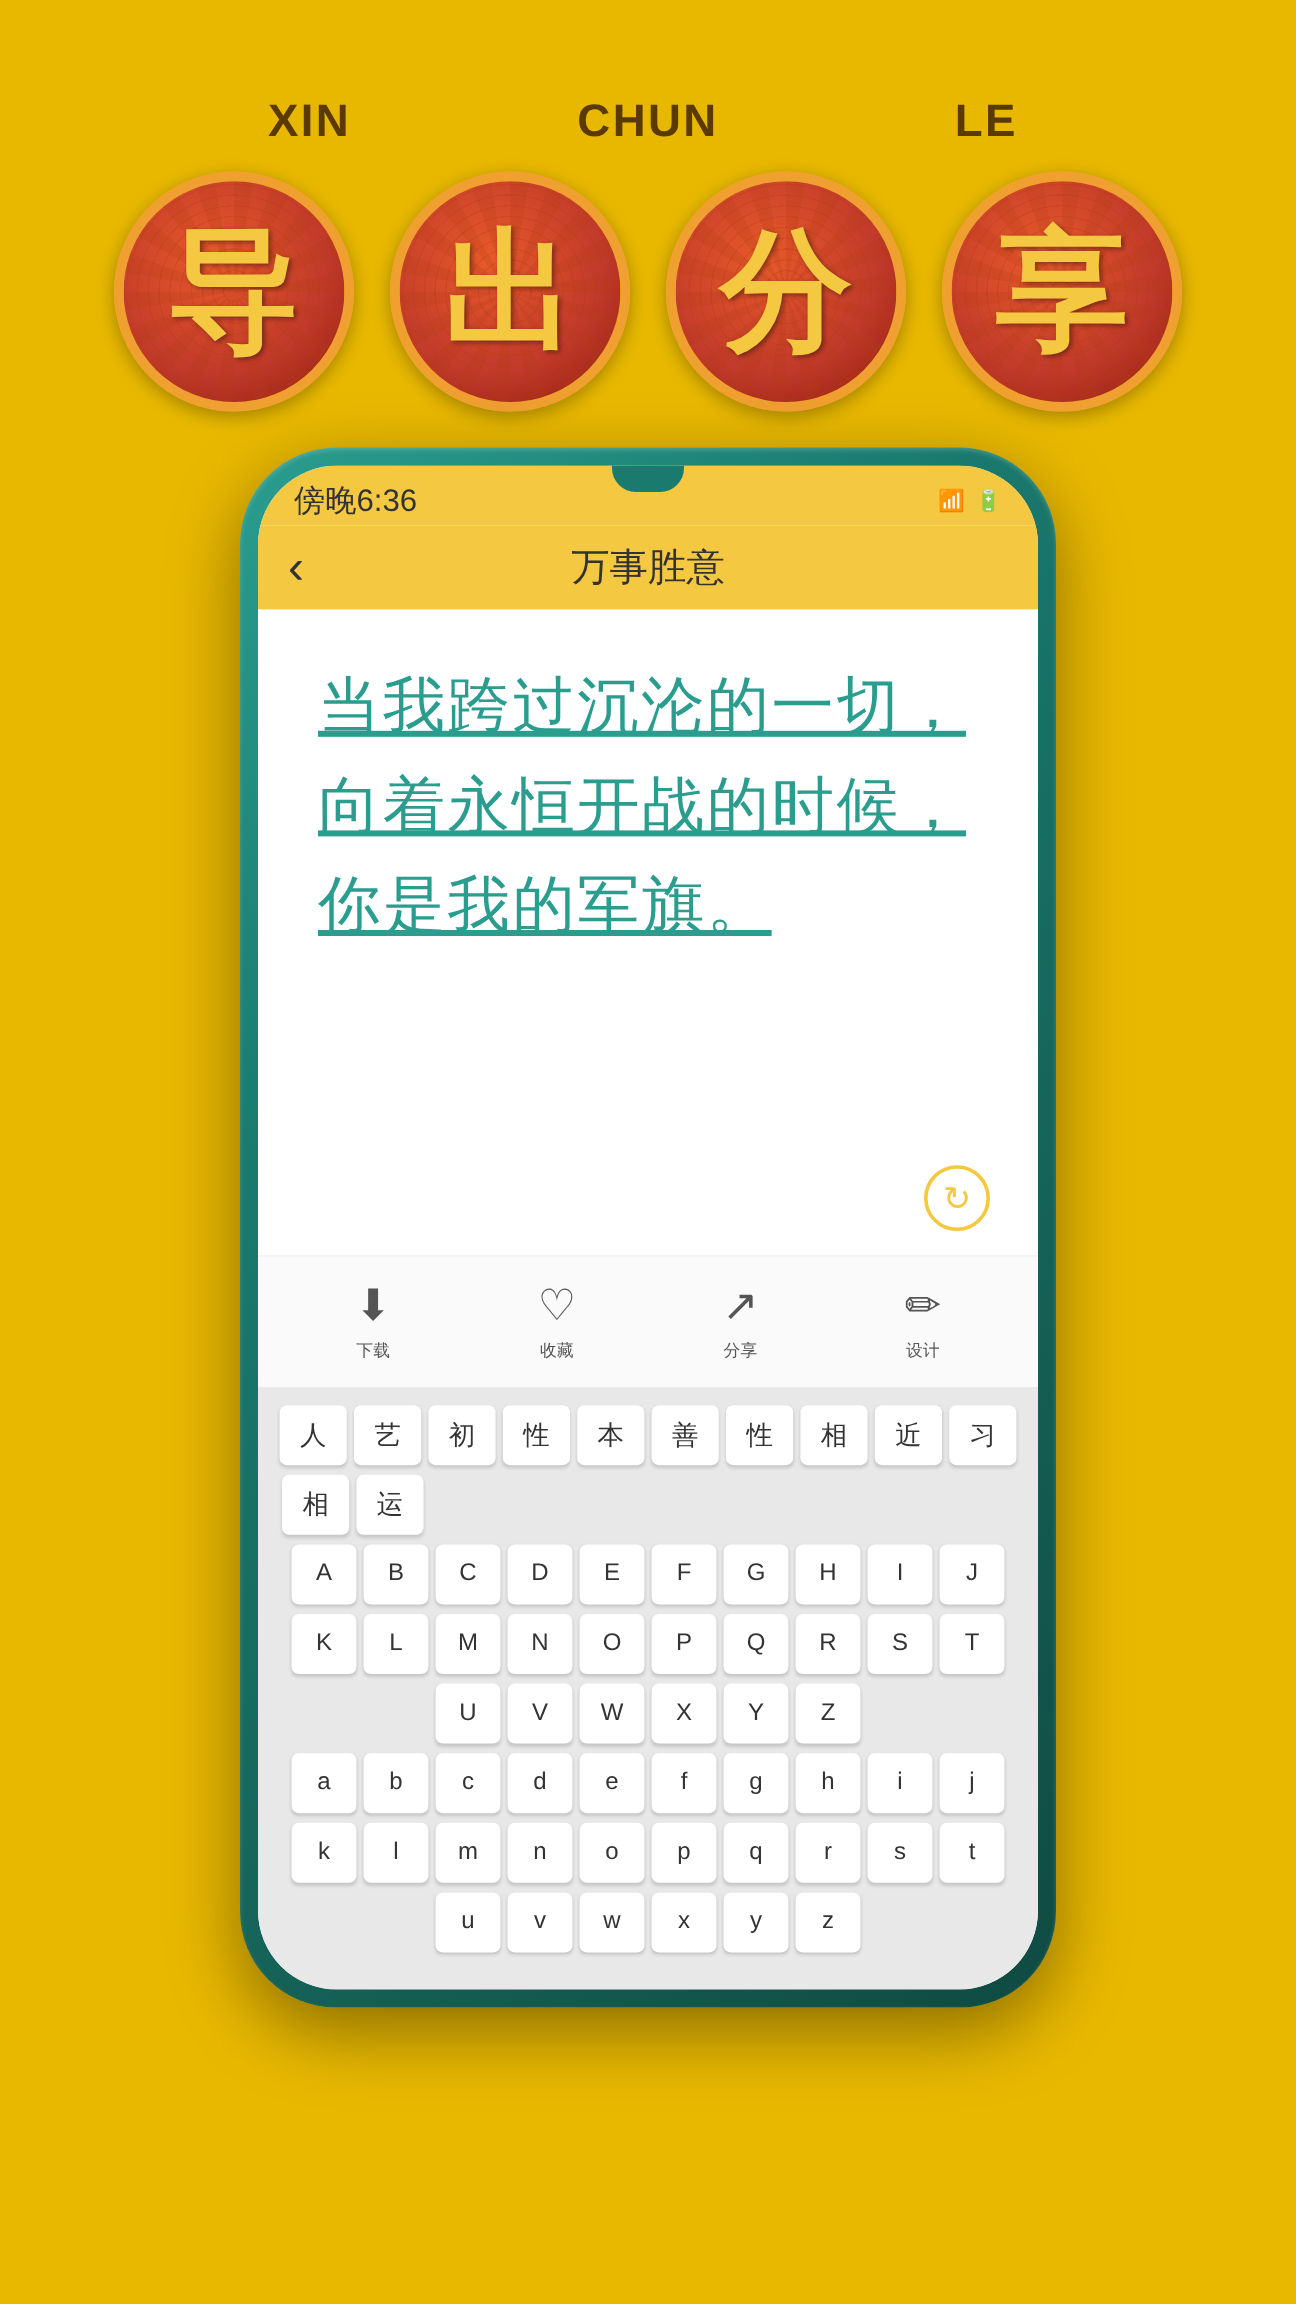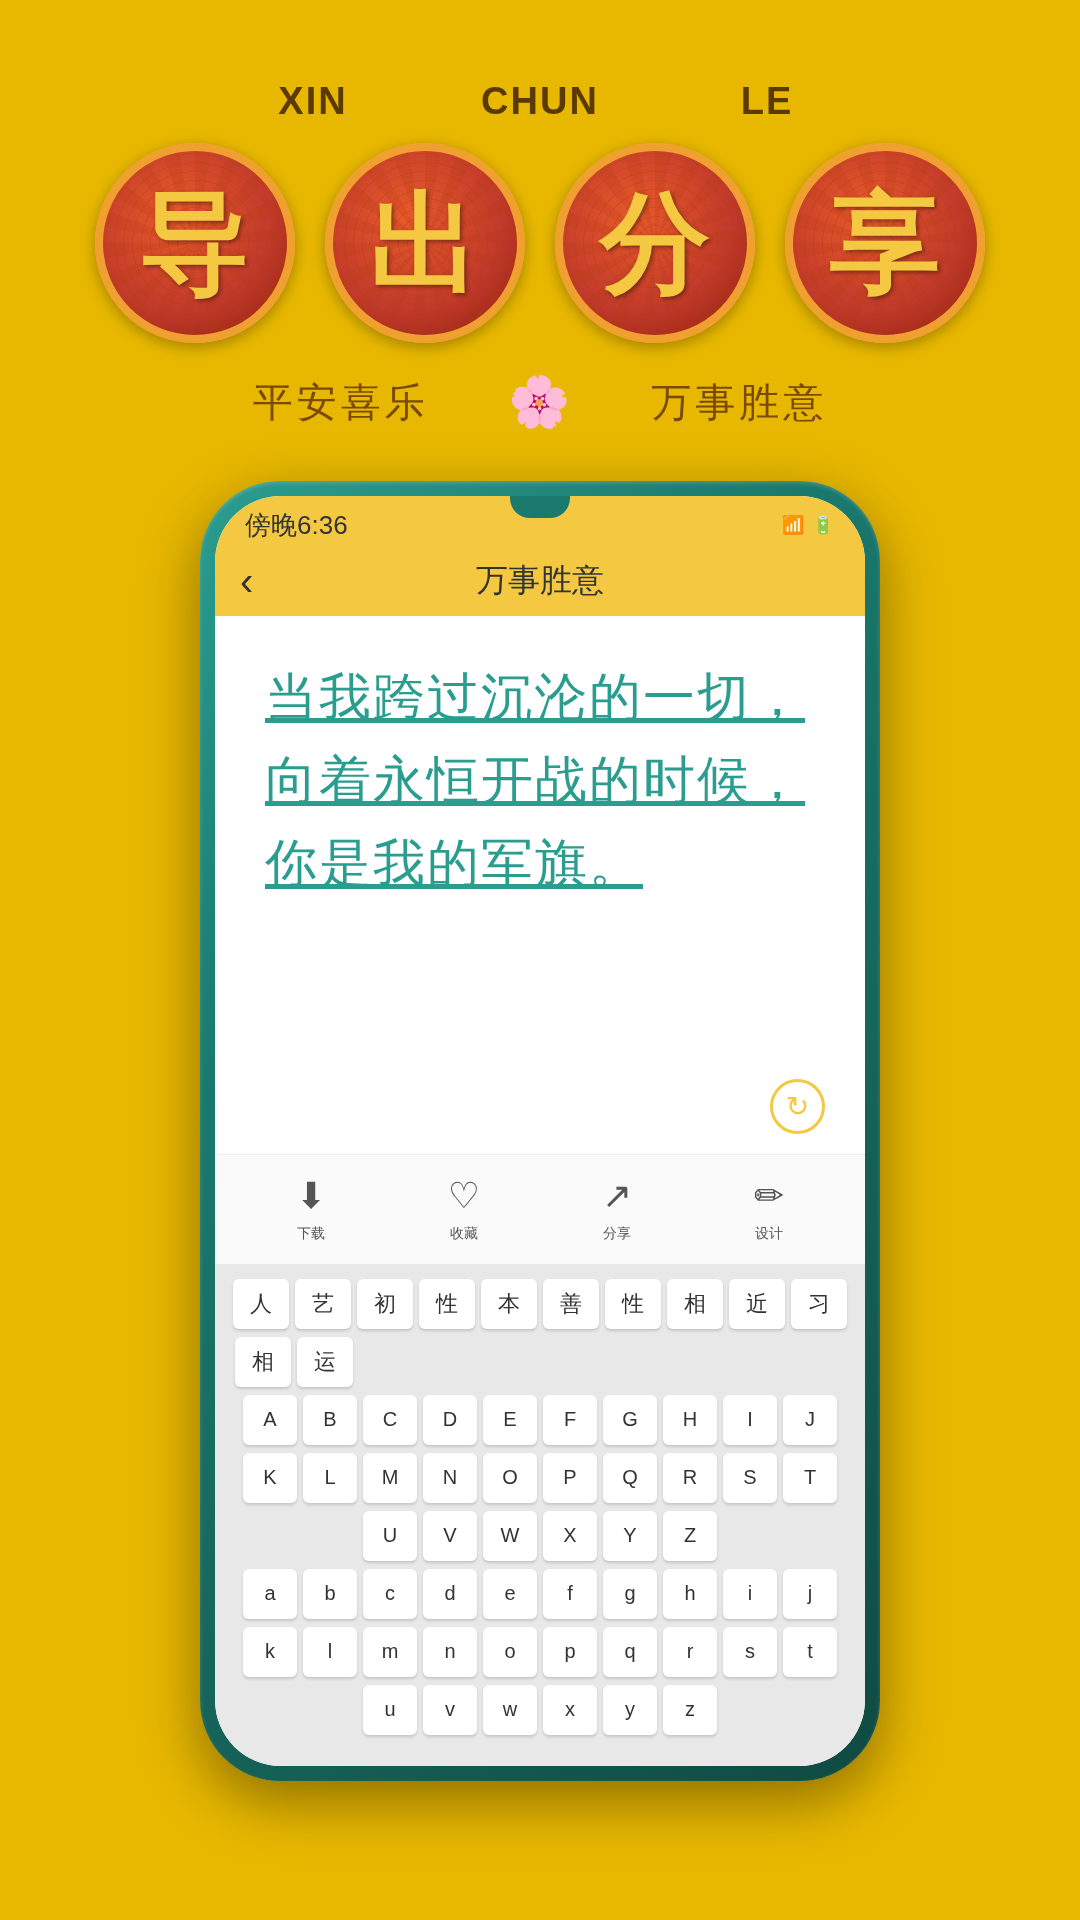--- a/index.html
+++ b/index.html
@@ -17,21 +17,21 @@
       width: 100%;
       padding-top: 80px;
       display: flex;
       flex-direction: column;
       align-items: center;
     }
 
     .pinyin-row {
       display: flex;
       justify-content: center;
-      gap: 27px;
+      gap: 82px;
       margin-bottom: 20px;
     }
 
     .pinyin-label {
       font-size: 38px;
       font-weight: 600;
       color: #5a3a00;
       letter-spacing: 2px;
       text-align: center;
       width: 200px;
@@ -309,25 +309,20 @@
       <span class="coin-char">出</span>
     </div>
     <div class="coin">
       <span class="coin-char">分</span>
     </div>
     <div class="coin">
       <span class="coin-char">享</span>
     </div>
   </div>
 
-  <div class="blessing-row">
-    <span class="blessing-text">平安喜乐</span>
-    <span class="blessing-icon">🌸</span>
-    <span class="blessing-text">万事胜意</span>
-  </div>
 </div>
 
 <div class="phone-container">
   <div class="phone">
     <div class="phone-inner">
       <div class="phone-notch"></div>
       <div class="phone-screen">
 
         <div class="status-bar">
           <span class="status-time">傍晚6:36</span>

